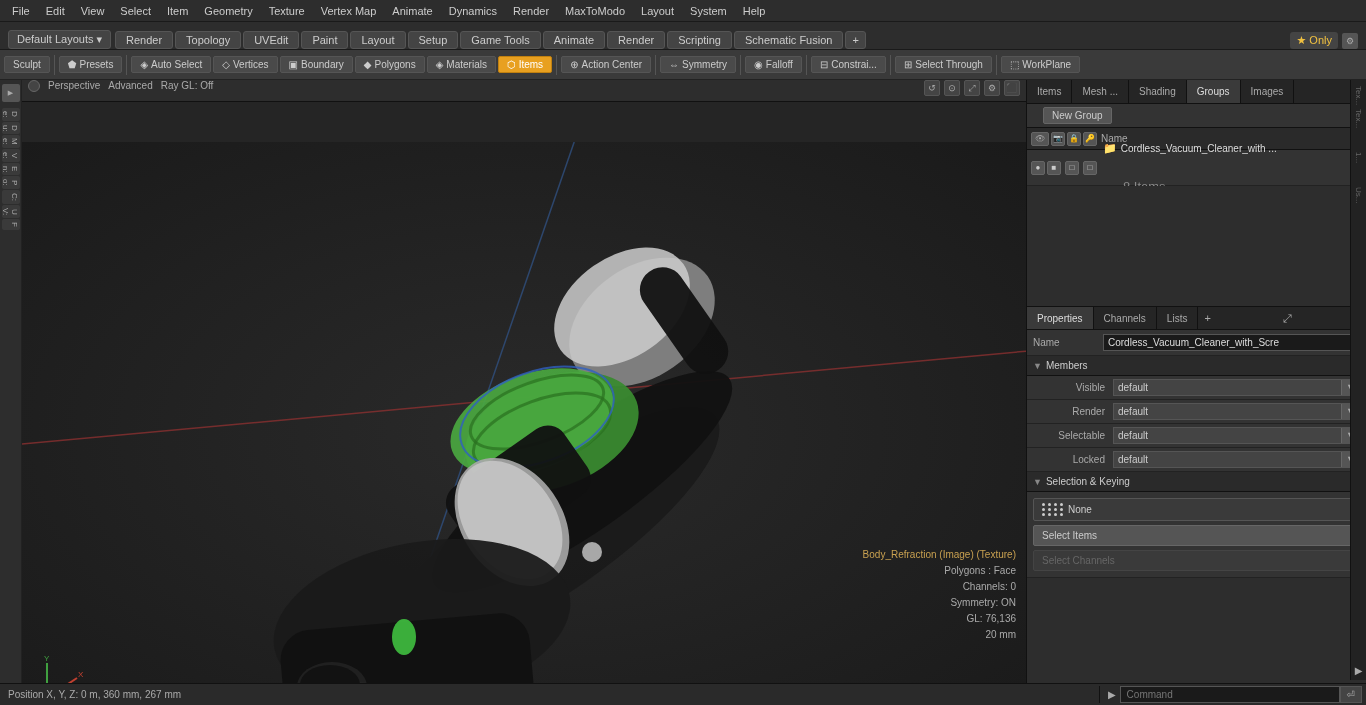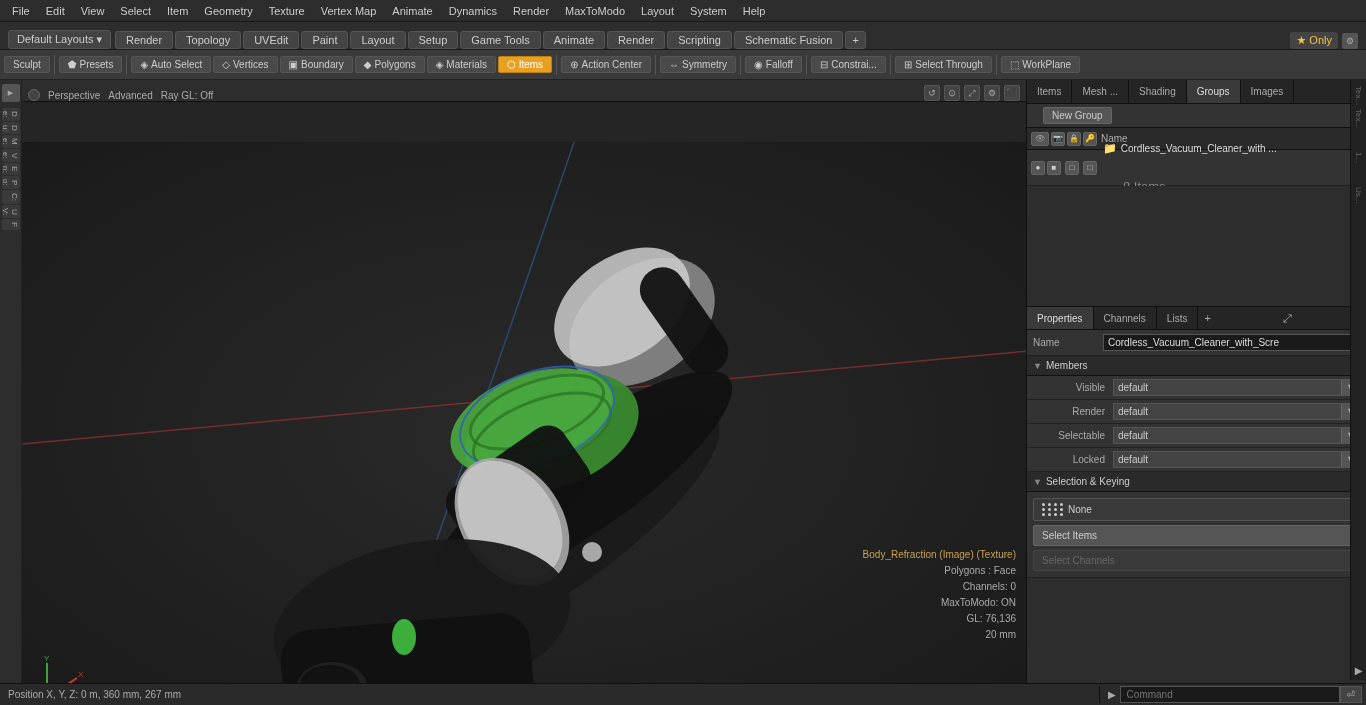--- a/index.html
+++ b/index.html
@@ -26,21 +26,21 @@
 
     
     .main-area { display: flex; height: calc(705px - 22px - 28px - 30px - 22px); }
 
     
     .left-sidebar { width: 22px; background: #2d2d2d; border-right: 1px solid #222; display: flex; flex-direction: column; align-items: center; padding-top: 4px; gap: 1px; }
     .left-btn { width: 18px; font-size: 8px; color: #aaa; cursor: pointer; text-align: center; padding: 2px 0; background: #3a3a3a; border-radius: 2px; writing-mode: vertical-rl; }
 
     
     .viewport-container { flex: 1; position: relative; overflow: hidden; background: #1a1a1a; }
-    .viewport-header { display: flex; align-items: flex-end; background: #2d2d2d; height: 22px; padding: 0 6px; gap: 8px; border-bottom: 1px solid #111; }
+    .viewport-header { display: flex; align-items: flex-start; background: #2d2d2d; height: 22px; padding: 0 6px; gap: 8px; border-bottom: 1px solid #111; }
     .viewport-label { color: #aaa; font-size: 10px; }
     .viewport-canvas { width: 100%; height: calc(100% - 22px); position: relative; background: #252525; overflow: hidden; }
     .viewport-3d { width: 100%; height: 100%; background: radial-gradient(ellipse at center, #2a2a2a 0%, #1a1a1a 100%); position: relative; margin-top: 40px; }
 
     
     .info-overlay { position: absolute; bottom: 80px; right: 10px; text-align: right; color: #aaa; font-size: 10px; line-height: 1.6; }
     .info-line-name { color: #c8a050; }
 
     
     .right-panel { width: 340px; background: #2d2d2d; border-left: 1px solid #111; display: flex; flex-direction: column; }
@@ -282,21 +282,21 @@
           <ellipse cx="382" cy="495" rx="12" ry="18" fill="#40c040" opacity="0.9"></ellipse>
 
           <ellipse cx="310" cy="545" rx="35" ry="25" fill="#222" opacity="0.95"></ellipse>
           <ellipse cx="308" cy="543" rx="30" ry="20" fill="#111" opacity="0.9"></ellipse>
         </svg>
 
         <div class="info-overlay">
           <div class="info-line-name">Body_Refraction (Image) (Texture)</div>
           <div>Polygons : Face</div>
           <div>Channels: 0</div>
-          <div>MaxToModo: ON</div>
+          <div>Symmetry: ON</div>
           <div>GL: 76,136</div>
           <div>20 mm</div>
         </div>
 
         <svg width="60" height="60" style="position:absolute;bottom:10px;left:10px;">
           <line x1="15" y1="45" x2="45" y2="25" stroke="#c04030" stroke-width="2"></line>
           <line x1="15" y1="45" x2="15" y2="10" stroke="#40a040" stroke-width="2"></line>
           <line x1="15" y1="45" x2="50" y2="48" stroke="#3060a0" stroke-width="2"></line>
           <text x="46" y="24" font-size="8" fill="#c04030">X</text>
           <text x="12" y="8" font-size="8" fill="#40a040">Y</text>

